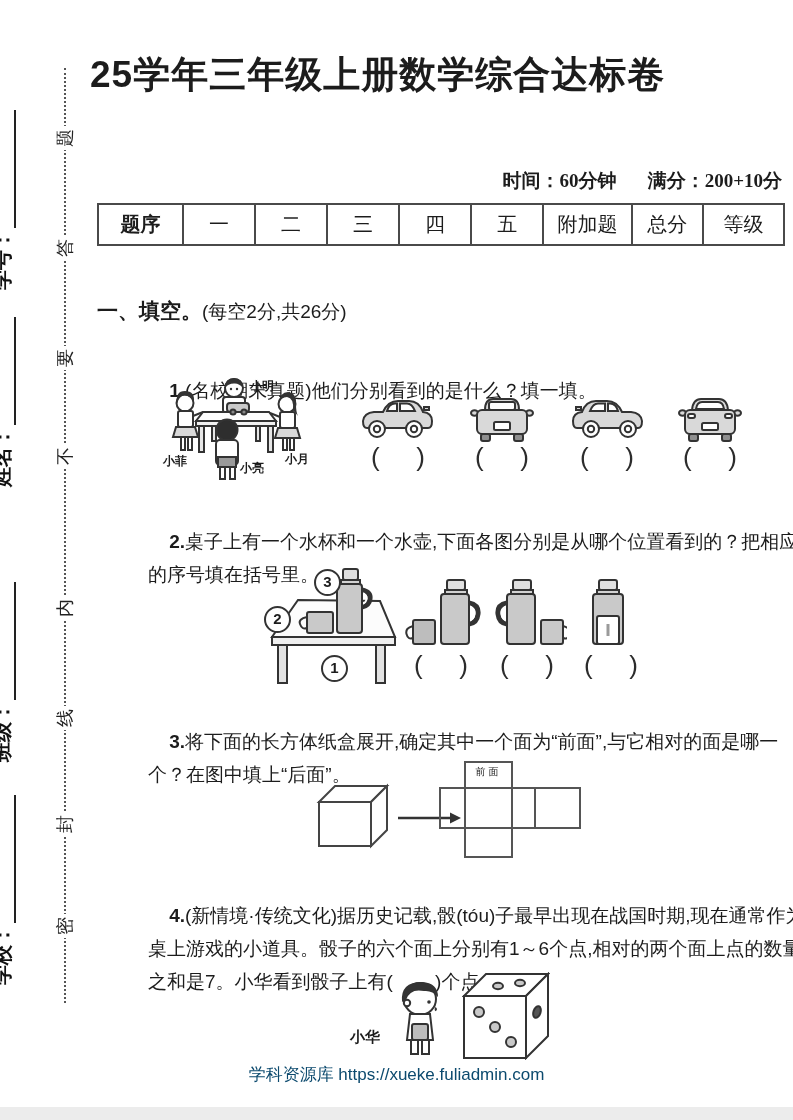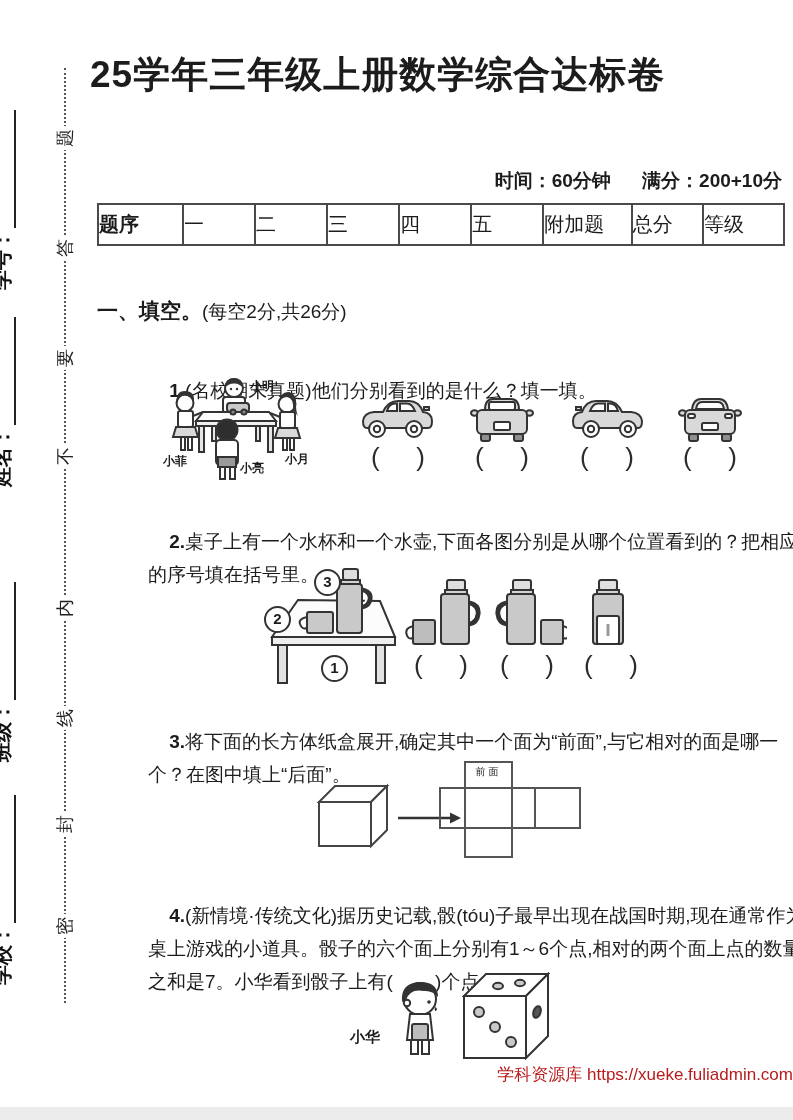--- a/index.html
+++ b/index.html
@@ -17,26 +17,26 @@
             font-size:18px;color:#222;background:#fff;line-height:24px;
             transform:rotate(-90deg);}
 
   
   .title{position:absolute;left:90px;top:50px;width:700px;text-align:left;
          font-size:37px;font-weight:700;letter-spacing:1px;}
   .subtitle{position:absolute;left:90px;top:113px;width:700px;text-align:center;
             font-size:28px;font-weight:700;}
   .meta{position:absolute;left:90px;top:168px;width:692px;text-align:right;
         font-size:19px;font-weight:700;}
-  .meta span{margin-left:26px;}
+  .meta span{margin-left:26px;font-family:Liberation Serif, serif;}
 
   
   .scoretable{position:absolute;left:97px;top:203px;width:688px;}
   .scoretable table{border-collapse:collapse;table-layout:fixed;width:100%;}
-  .scoretable td{border:2px solid #4a4a4a;height:39px;text-align:left;
+  .scoretable td{border:2px solid #4a4a4a;height:39px;text-align:center;
                  font-size:20px;padding:0;}
   .scoretable td.lab{font-weight:700;}
 
   
   .section-head{position:absolute;left:97px;top:297px;font-size:21px;}
   .section-head b{font-weight:700;}
   .section-head .note{font-size:19px;font-weight:400;}
   .q{position:absolute;left:120px;width:664px;font-size:19px;line-height:33px;
      padding-left:28px;text-indent:-28px;white-space:pre-wrap;}
   .qnum{font-weight:700;}
@@ -45,22 +45,22 @@
   .namelabel{position:absolute;font-size:12px;font-weight:600;white-space:nowrap;}
   .paren{position:absolute;display:flex;justify-content:space-between;width:54px;
          font-size:26px;color:#2c2c2c;font-weight:400;}
   .circnum{position:absolute;width:23px;height:23px;border:2px solid #333;
            border-radius:50%;background:#fff;text-align:center;line-height:22px;
            font-size:15px;font-weight:600;}
   .netlabel{position:absolute;text-align:center;font-size:10px;letter-spacing:3px;
             color:#222;}
 
   
-  .footer{position:absolute;left:0;top:1063px;width:793px;text-align:right;
-          font-size:17px;color:#b91c1c;}
+  .footer{position:absolute;left:0;top:1063px;width:793px;text-align:center;
+          font-size:17px;color:#0c4a6e;}
   .bottomstrip{position:absolute;left:0;top:1107px;width:793px;height:13px;
                background:#ececec;}
 </style>
 </head>
 <body>
 
 <div class="page">
 
   <div>
     <div class="sfield" style="top:262px;width:180px">

